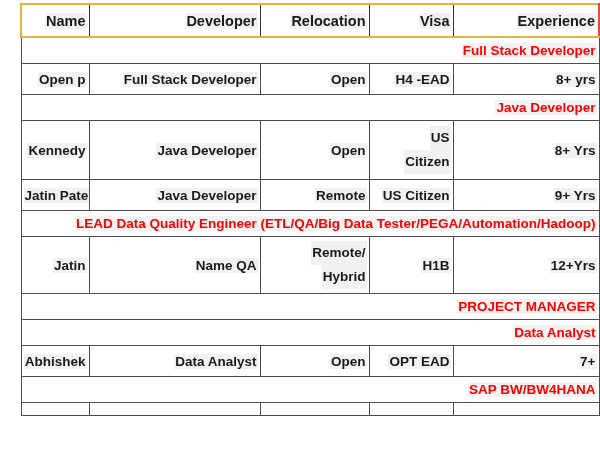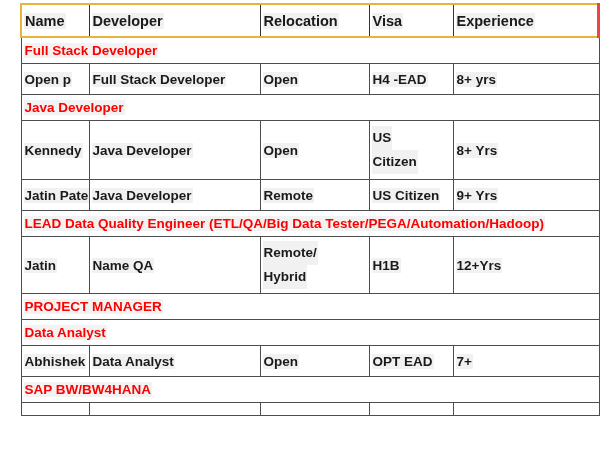--- a/index.html
+++ b/index.html
@@ -22,21 +22,21 @@
   }
   table.grid {
     border-collapse: collapse;
     table-layout: fixed;
     width: 578px;
     margin-left: 20px;
     margin-top: 3px;
   }
   table.grid td {
     border: 1px solid #4d4d4d;
-    text-align: left;
+    text-align: right;
     vertical-align: middle;
     font-size: 13.5px;
     font-weight: bold;
     color: #1a1a1a;
     padding: 0 2px;
     overflow: hidden;
     white-space: nowrap;
   }
   
   col.c1 { width: 68px; }
@@ -48,21 +48,21 @@
   
   tr.header-row td {
     border-top: 2px solid #e8b33c;
     border-bottom: 2px solid #e8b33c;
     border-left: 1px solid #333333;
     border-right: 1px solid #333333;
     height: 31px;
     font-size: 14.5px;
   }
   tr.header-row td.first { border-left: 2px solid #e8b33c; }
-  tr.header-row td.last  { border-right: 4px solid #ef4444; }
+  tr.header-row td.last  { border-right: 2px solid #ef4444; }
 
   
   tr.section-row td {
     height: 25px;
     color: #ff0000;
     font-size: 13.5px;
     font-weight: bold;
     white-space: nowrap;
   }
   tr.section-row td span.hl {

